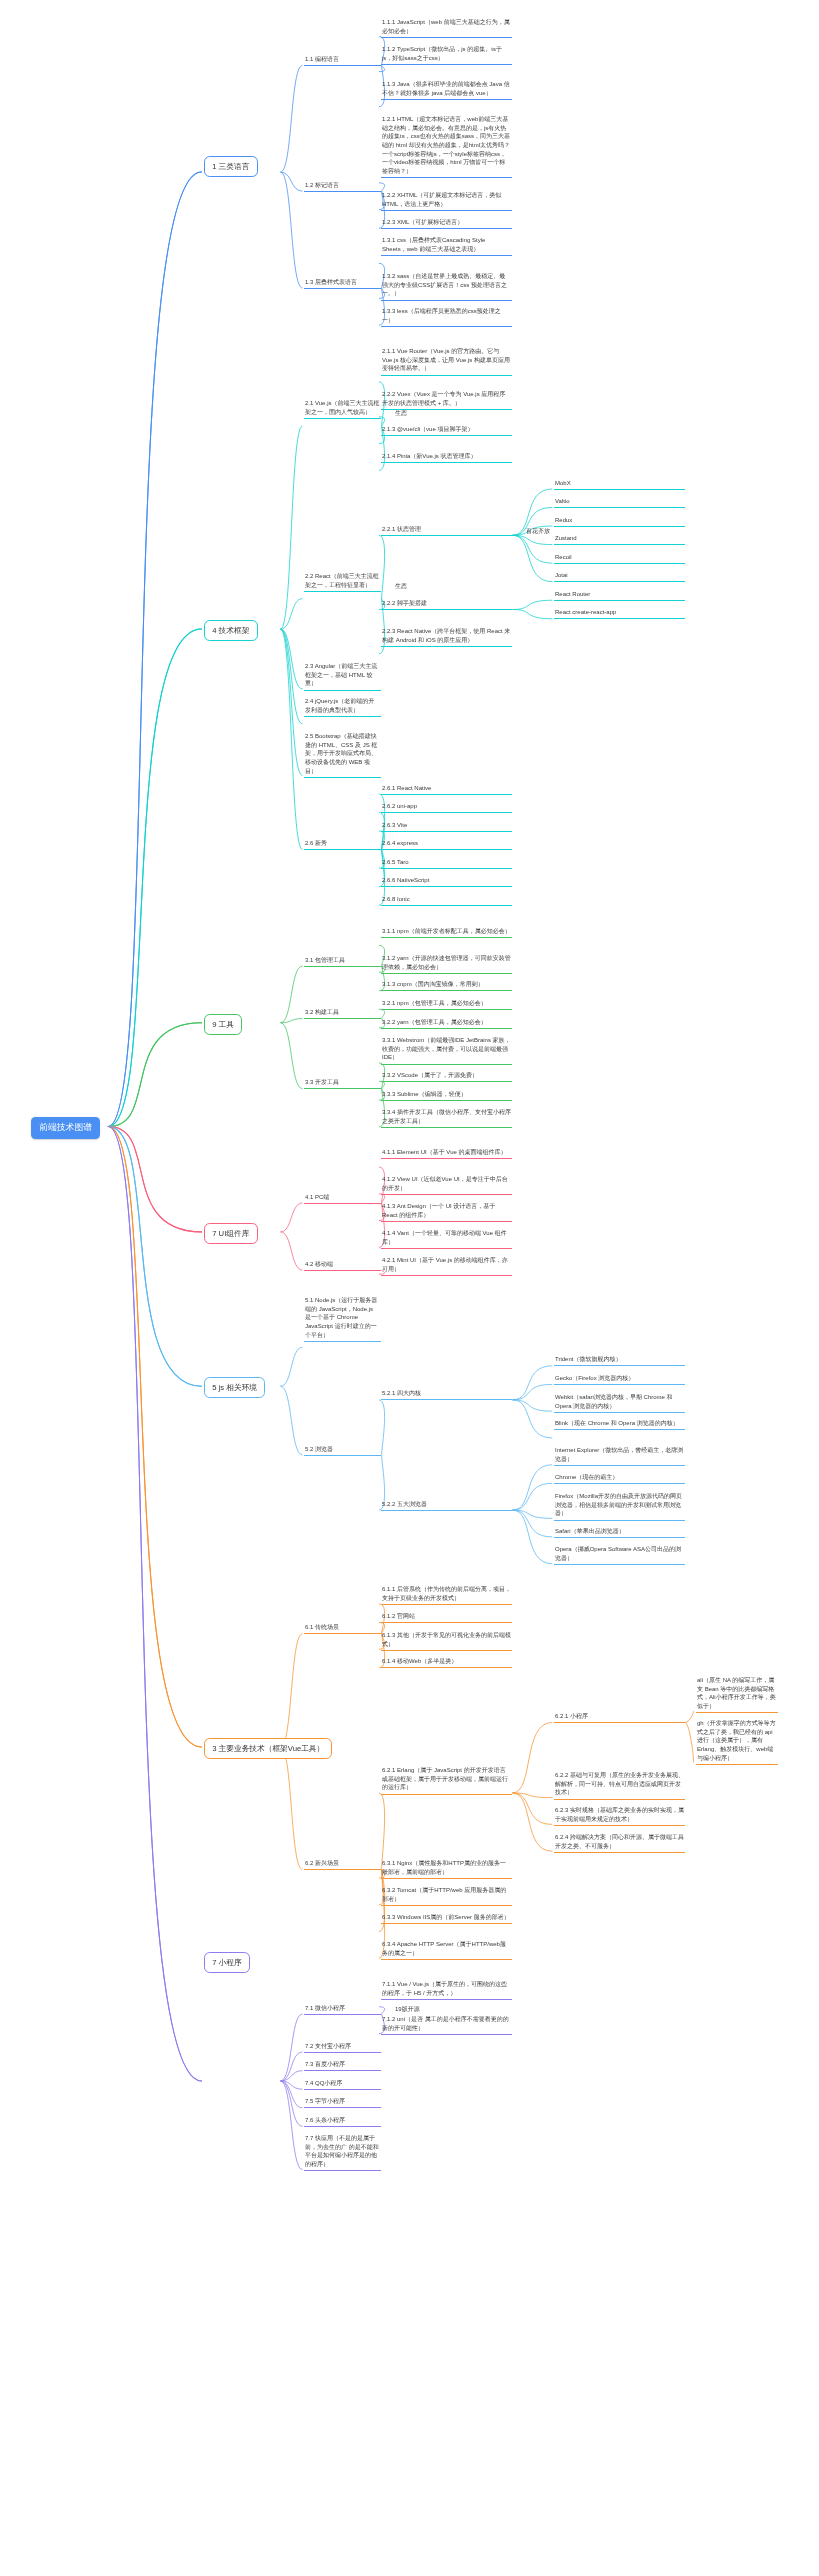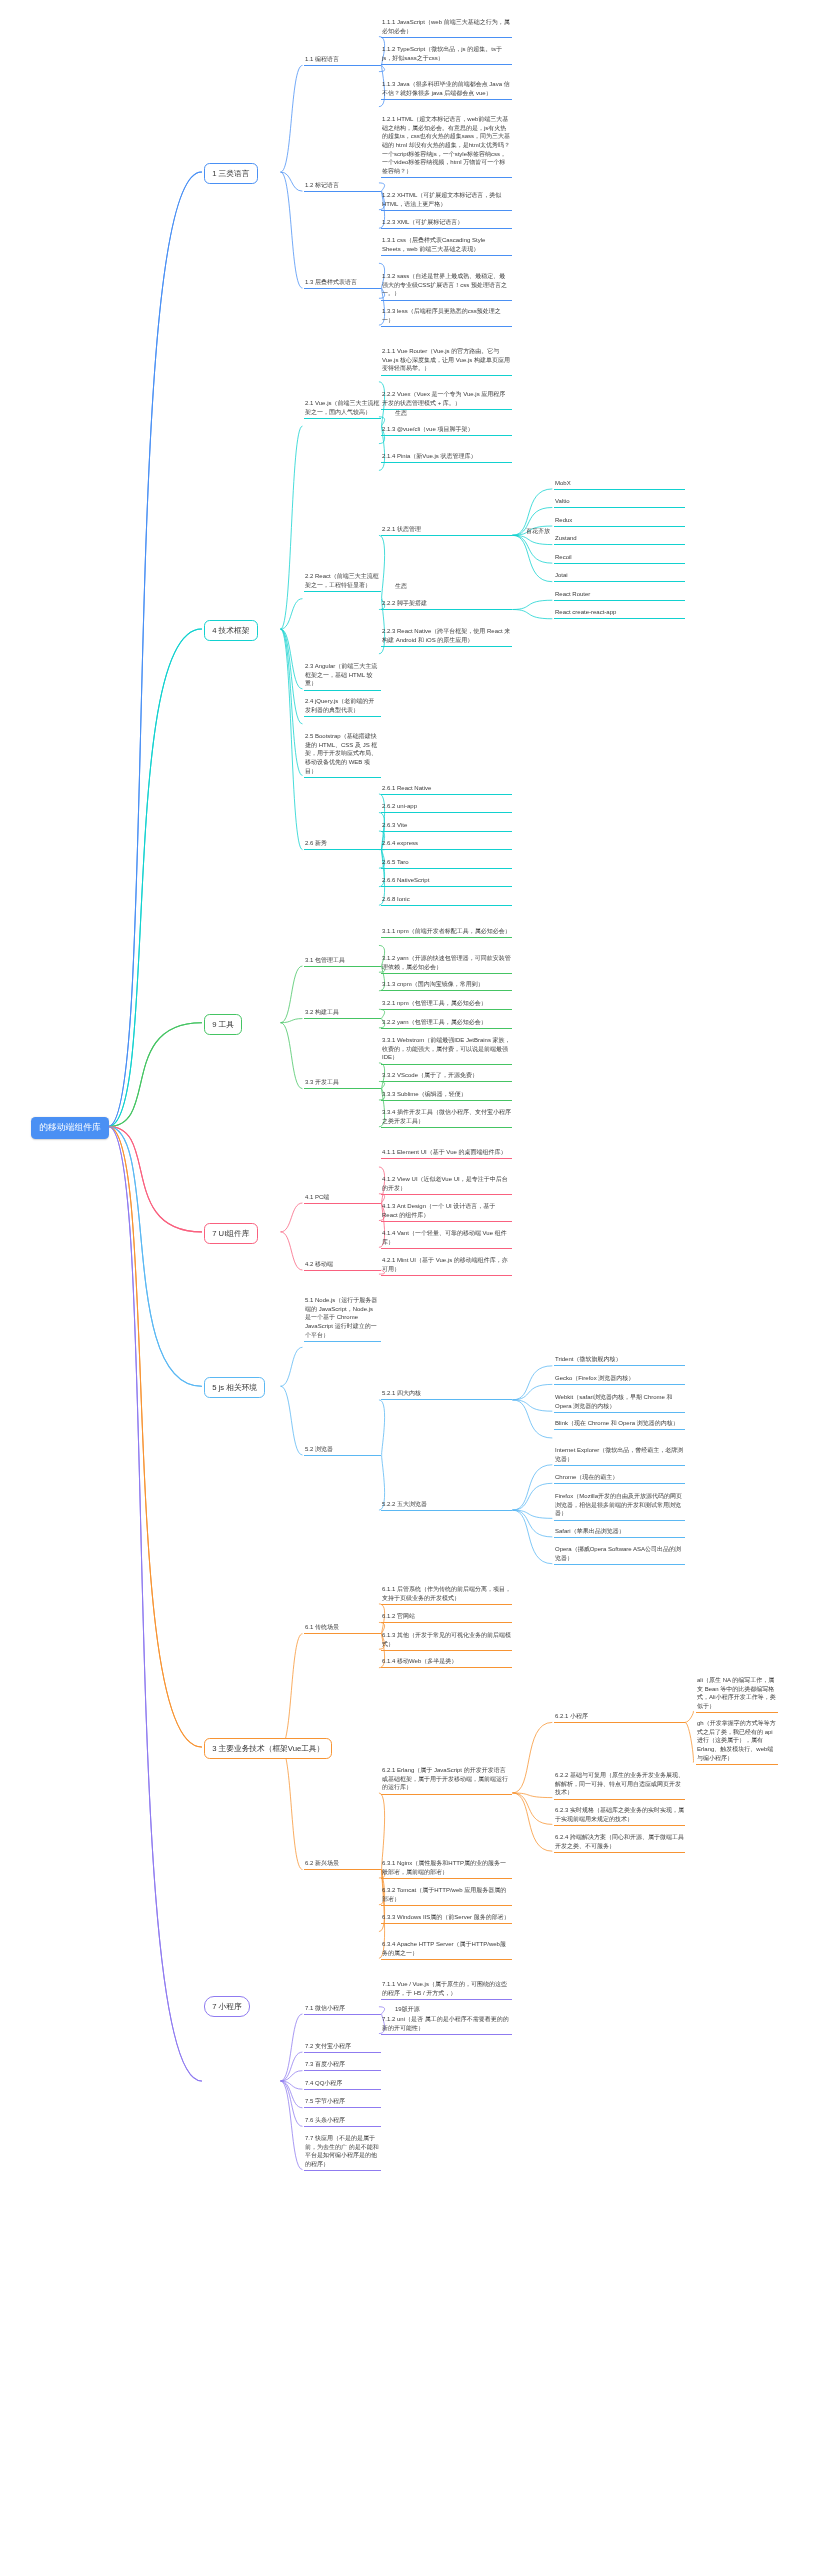--- a/index.html
+++ b/index.html
@@ -159,22 +159,22 @@
       <path d="M 545 4039 C 567.55 4039, 563 3909, 586 3909" fill="none" stroke="#8f7bf0" stroke-width="1.5" stroke-linecap="round"></path>
       <path d="M 740 3909 C 737.8 3909, 758 3895, 736 3895" fill="none" stroke="#8f7bf0" stroke-width="1.5" stroke-linecap="round"></path>
       <path d="M 740 3909 C 737.8 3909, 758 3947, 736 3947" fill="none" stroke="#8f7bf0" stroke-width="1.5" stroke-linecap="round"></path>
       <path d="M 545 4039 C 567.55 4039, 563 3983, 586 3983" fill="none" stroke="#8f7bf0" stroke-width="1.5" stroke-linecap="round"></path>
       <path d="M 545 4039 C 567.55 4039, 563 4019, 586 4019" fill="none" stroke="#8f7bf0" stroke-width="1.5" stroke-linecap="round"></path>
       <path d="M 545 4039 C 567.55 4039, 563 4055, 586 4055" fill="none" stroke="#8f7bf0" stroke-width="1.5" stroke-linecap="round"></path>
       <path d="M 545 4039 C 567.55 4039, 563 4091, 586 4091" fill="none" stroke="#8f7bf0" stroke-width="1.5" stroke-linecap="round"></path>
       <path d="M 545 4039 C 567.55 4039, 563 4127, 586 4127" fill="none" stroke="#8f7bf0" stroke-width="1.5" stroke-linecap="round"></path>
       <path d="M 545 4039 C 567.55 4039, 563 4211, 586 4211" fill="none" stroke="#8f7bf0" stroke-width="1.5" stroke-linecap="round"></path>
     </svg>
-<div class="node root" style="left: 31px; top: 1117px;">的移动端组件库</div>
-    <div class="node l1 c-blue" style="left: 204px; top: 163px;">1 三类语言</div>
+<div class="node root" style="left: 31px; top: 1117px;">前端技术图谱</div>
+    <div class="node l1 c-blue" style="left: 204px; top: 156px;">1 三类语言</div>
     <div class="node l2 u-blue" style="left: 304px; top: 55px; width: 77px;">1.1 编程语言</div>
     <div class="node l3 u-blue" style="left: 381px; top: 18px; width: 131px;">1.1.1 JavaScript（web 前端三大基础之行为，属必知必会）</div>
     <div class="node l3 u-blue" style="left: 381px; top: 45px; width: 131px;">1.1.2 TypeScript（微软出品，js 的超集。ts于js，好似sass之于css）</div>
     <div class="node l3 u-blue" style="left: 381px; top: 80px; width: 131px;">1.1.3 Java（很多科班毕业的前端都会点 Java 信不信？就好像很多 java 后端都会点 vue）</div>
     <div class="node l2 u-blue" style="left: 304px; top: 181px; width: 77px;">1.2 标记语言</div>
     <div class="node l3 u-blue" style="left: 381px; top: 115px; width: 131px;">1.2.1 HTML（超文本标记语言，web前端三大基础之结构，属必知必会。有意思的是，js有火热的超集ts，css也有火热的超集sass，同为三大基础的 html 却没有火热的超集，是html太优秀吗？一个script标签容纳js，一个style标签容纳css，一个video标签容纳视频，html 万物皆可一个标签容纳？）</div>
     <div class="node l3 u-blue" style="left: 381px; top: 191px; width: 131px;">1.2.2 XHTML（可扩展超文本标记语言，类似 HTML，语法上更严格）</div>
     <div class="node l3 u-blue" style="left: 381px; top: 218px; width: 131px;">1.2.3 XML（可扩展标记语言）</div>
     <div class="node l2 u-blue" style="left: 304px; top: 278px; width: 77px;">1.3 层叠样式表语言</div>
     <div class="node l3 u-blue" style="left: 381px; top: 236px; width: 131px;">1.3.1 css（层叠样式表Cascading Style Sheets，web 前端三大基础之表现）</div>
@@ -258,21 +258,21 @@
     <div class="node l4 u-orange" style="left: 554px; top: 1712px; width: 131px;">6.2.1 小程序</div>
     <div class="node l4 u-orange" style="left: 696px; top: 1676px; width: 82px;">ali（原生 NA 的编写工作，属支 Bean 等中的比类都编写格式，Ali小程序开发工作等，类似于）</div>
     <div class="node l4 u-orange" style="left: 696px; top: 1719px; width: 82px;">gh（开发掌握字的方式等等方式之后了类，我已经有的 api 进行（这类属于），属有 Erlang、触发模块行、web端与编小程序）</div>
     <div class="node l4 u-orange" style="left: 554px; top: 1771px; width: 131px;">6.2.2 基础与可复用（原生的业务开发业务展现、解解析，同一可持、特点可用自适应或网页开发技术）</div>
     <div class="node l4 u-orange" style="left: 554px; top: 1806px; width: 131px;">6.2.3 实时规格（基础库之类业务的实时实现，属于实现前端用来规定的技术）</div>
     <div class="node l4 u-orange" style="left: 554px; top: 1833px; width: 131px;">6.2.4 跨端解决方案（同心和开源、属于微端工具开发之类、不可服务）</div>
     <div class="node l3 u-orange" style="left: 381px; top: 1859px; width: 131px;">6.3.1 Nginx（属性服务和HTTP属的业的服务一般部署，属前端的部署）</div>
     <div class="node l3 u-orange" style="left: 381px; top: 1886px; width: 131px;">6.3.2 Tomcat（属于HTTP/web 应用服务器属的部署）</div>
     <div class="node l3 u-orange" style="left: 381px; top: 1913px; width: 131px;">6.3.3 Windows IIS属的（前Server 服务的部署）</div>
     <div class="node l3 u-orange" style="left: 381px; top: 1940px; width: 131px;">6.3.4 Apache HTTP Server（属于HTTP/web服务的属之一）</div>
-    <div class="node l1 c-violet" style="left: 204px; top: 1996px; border-radius: 10px;">7 小程序</div>
+    <div class="node l1 c-violet" style="left: 204px; top: 1952px;">7 小程序</div>
     <div class="node l2 u-violet" style="left: 304px; top: 2004px; width: 77px;">7.1 微信小程序</div>
     <div class="node plain" style="left: 395px; top: 2005px;">19版开源</div>
     <div class="node l3 u-violet" style="left: 381px; top: 1980px; width: 131px;">7.1.1 Vue / Vue.js（属于原生的，可围绕的这些的程序，于 H5 / 开方式，）</div>
     <div class="node l3 u-violet" style="left: 381px; top: 2015px; width: 131px;">7.1.2 uni（是否 属工的是小程序不需要看更的的新的开可能性）</div>
     <div class="node l2 u-violet" style="left: 304px; top: 2042px; width: 77px;">7.2 支付宝小程序</div>
     <div class="node l2 u-violet" style="left: 304px; top: 2060px; width: 77px;">7.3 百度小程序</div>
     <div class="node l2 u-violet" style="left: 304px; top: 2079px; width: 77px;">7.4 QQ小程序</div>
     <div class="node l2 u-violet" style="left: 304px; top: 2097px; width: 77px;">7.5 字节小程序</div>
     <div class="node l2 u-violet" style="left: 304px; top: 2116px; width: 77px;">7.6 头条小程序</div>
     <div class="node l2 u-violet" style="left: 304px; top: 2134px; width: 77px;">7.7 快应用（不是的是属于前，为去生的广 的是不能和平台是如何编小程序是的他的程序）</div>

